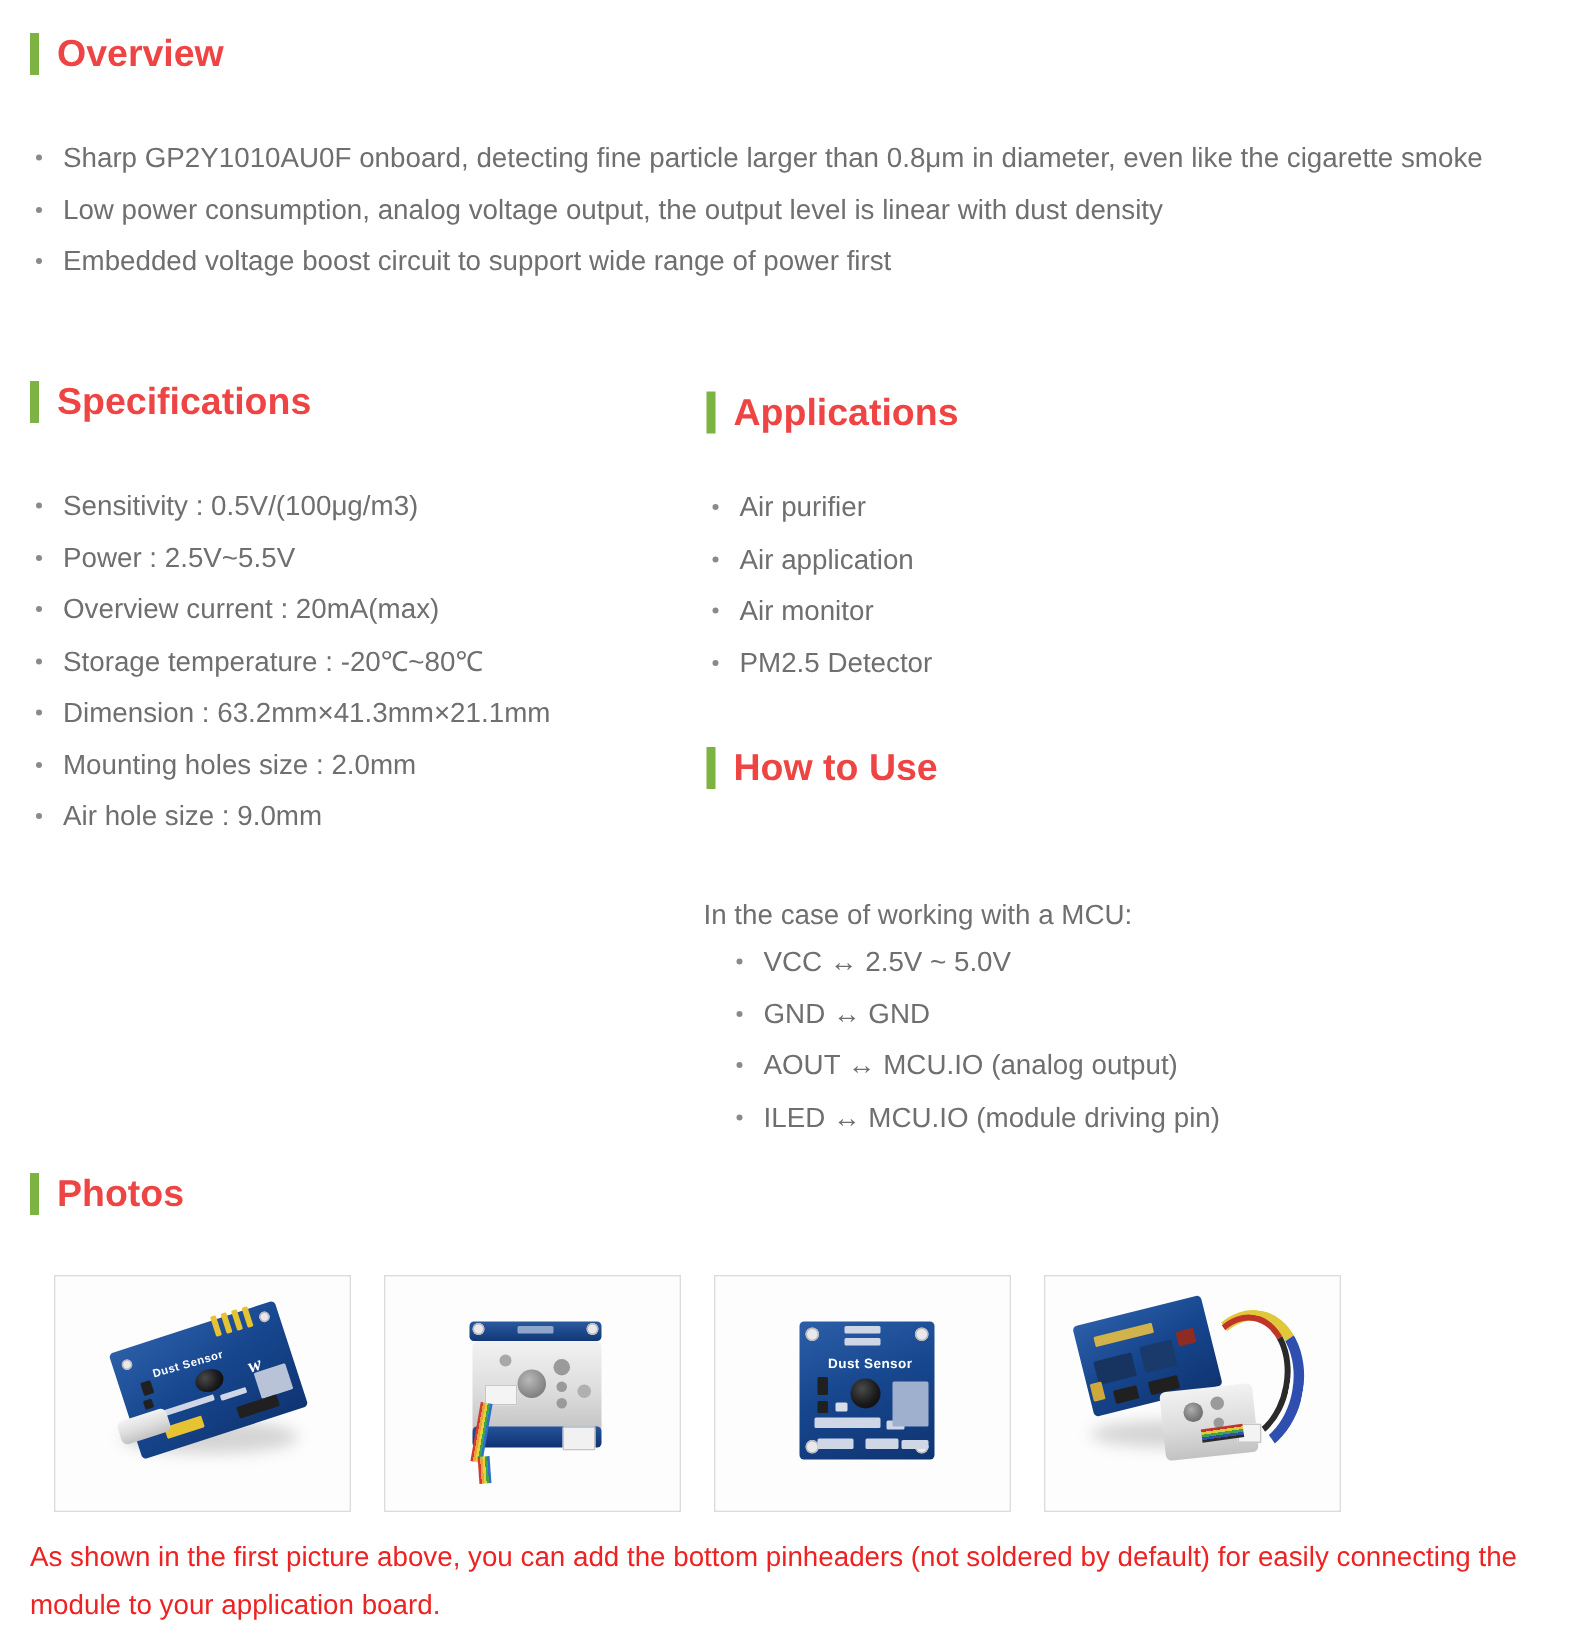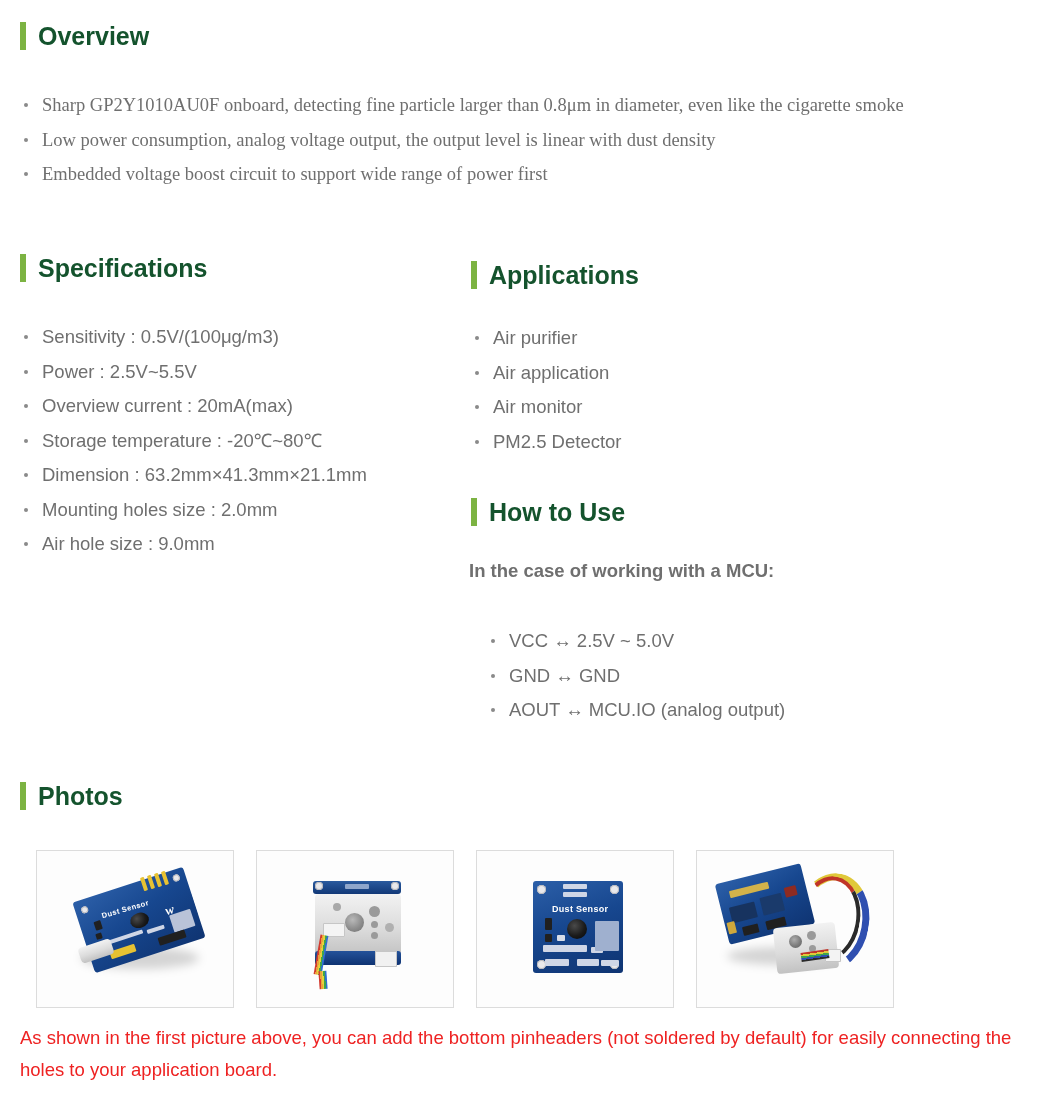--- a/index.html
+++ b/index.html
@@ -23,21 +23,21 @@
   }
   .accent-bar {
     width: 6px;
     height: 28px;
     background: #7cb342;
     flex: 0 0 auto;
   }
   .section-title {
     font-size: 25px;
     font-weight: bold;
-    color: #14532d;
+    color: #ef4444;
     margin-left: 12px;
     line-height: 28px;
     white-space: nowrap;
   }
 
   
   .bullets {
     position: absolute;
     list-style: none;
     margin: 0;
@@ -158,21 +158,21 @@
   }
 </style>
 </head>
 <body>
 
 <div class="section-head" style="left:20px; top:22px;">
   <div class="accent-bar"></div>
   <div class="section-title">Overview</div>
 </div>
 
-<ul class="bullets" style="left:20px; top:88px; width:990px;font-family:Liberation Serif, serif;">
+<ul class="bullets" style="left:20px; top:88px; width:990px;">
   <li><span>Sharp GP2Y1010AU0F onboard, detecting fine particle larger than 0.8μm in diameter, even like the cigarette smoke</span></li>
   <li><span>Low power consumption, analog voltage output, the output level is linear with dust density</span></li>
   <li><span>Embedded voltage boost circuit to support wide range of power first</span></li>
 </ul>
 
 <div class="section-head" style="left:20px; top:254px;">
   <div class="accent-bar"></div>
   <div class="section-title">Specifications</div>
 </div>
 
@@ -196,26 +196,27 @@
   <li><span>Air application</span></li>
   <li><span>Air monitor</span></li>
   <li><span>PM2.5 Detector</span></li>
 </ul>
 
 <div class="section-head" style="left:471px; top:498px;">
   <div class="accent-bar"></div>
   <div class="section-title">How to Use</div>
 </div>
 
-<div class="lead-text" style="left:469px; top:557px;font-weight:bold;">In the case of working with a MCU:</div>
+<div class="lead-text" style="left:469px; top:596px;">In the case of working with a MCU:</div>
 
 <ul class="bullets" style="left:487px; top:624px; width:500px;">
   <li><span>VCC ↔ 2.5V ~ 5.0V</span></li>
   <li><span>GND ↔ GND</span></li>
   <li><span>AOUT ↔ MCU.IO (analog output)</span></li>
+  <li><span>ILED ↔ MCU.IO (module driving pin)</span></li>
 </ul>
 
 <div class="section-head" style="left:20px; top:782px;">
   <div class="accent-bar"></div>
   <div class="section-title">Photos</div>
 </div>
 
 <div class="photo-frame" style="left:36px; top:850px; width:198px; height:158px;">
   <div class="photo-inner">
     <div class="shadow-blob" style="left:44px; top:96px; width:118px; height:22px;"></div>
@@ -305,13 +306,13 @@
     <div class="lens" style="left:92px; top:84px; width:13px; height:13px; background:radial-gradient(circle at 40% 36%, #adadad 0%, #7c7c7c 55%, #5e5e5e 100%);"></div>
     <div class="hole" style="left:110px; top:80px; width:9px; height:9px; background:#9a9a9a; box-shadow:none;"></div>
     <div class="hole" style="left:112px; top:94px; width:7px; height:7px; background:#9a9a9a; box-shadow:none;"></div>
     <div class="smd" style="left:128px; top:98px; width:16px; height:13px; background:#f3f3f3; box-shadow:inset 0 0 0 1px #c6c6c6;"></div>
     <div style="position:absolute; left:98px; top:22px; width:60px; height:84px; border:7px solid transparent; border-top-color:#e0c83a; border-right-color:#2f4fb0; border-radius:50%; transform:rotate(10deg);"></div>
     <div style="position:absolute; left:101px; top:25px; width:54px; height:78px; border:4px solid transparent; border-top-color:#c03528; border-right-color:#2a2a2a; border-radius:50%; transform:rotate(10deg);"></div>
     <div style="position:absolute; left:104px; top:100px; width:28px; height:9px; background:linear-gradient(180deg,#c03528 0 1.8px,#e0c83a 1.8px 3.6px,#3fa34d 3.6px 5.4px,#2f4fb0 5.4px 7.2px,#2a2a2a 7.2px 9px); transform:rotate(-8deg);"></div>
   </div>
 </div>
 
-<div class="note" style="left:20px; top:1022px; width:1012px;">As shown in the first picture above, you can add the bottom pinheaders (not soldered by default) for easily connecting the holes to your application board.</div>
+<div class="note" style="left:20px; top:1022px; width:1012px;">As shown in the first picture above, you can add the bottom pinheaders (not soldered by default) for easily connecting the module to your application board.</div>
 
 </body></html>

